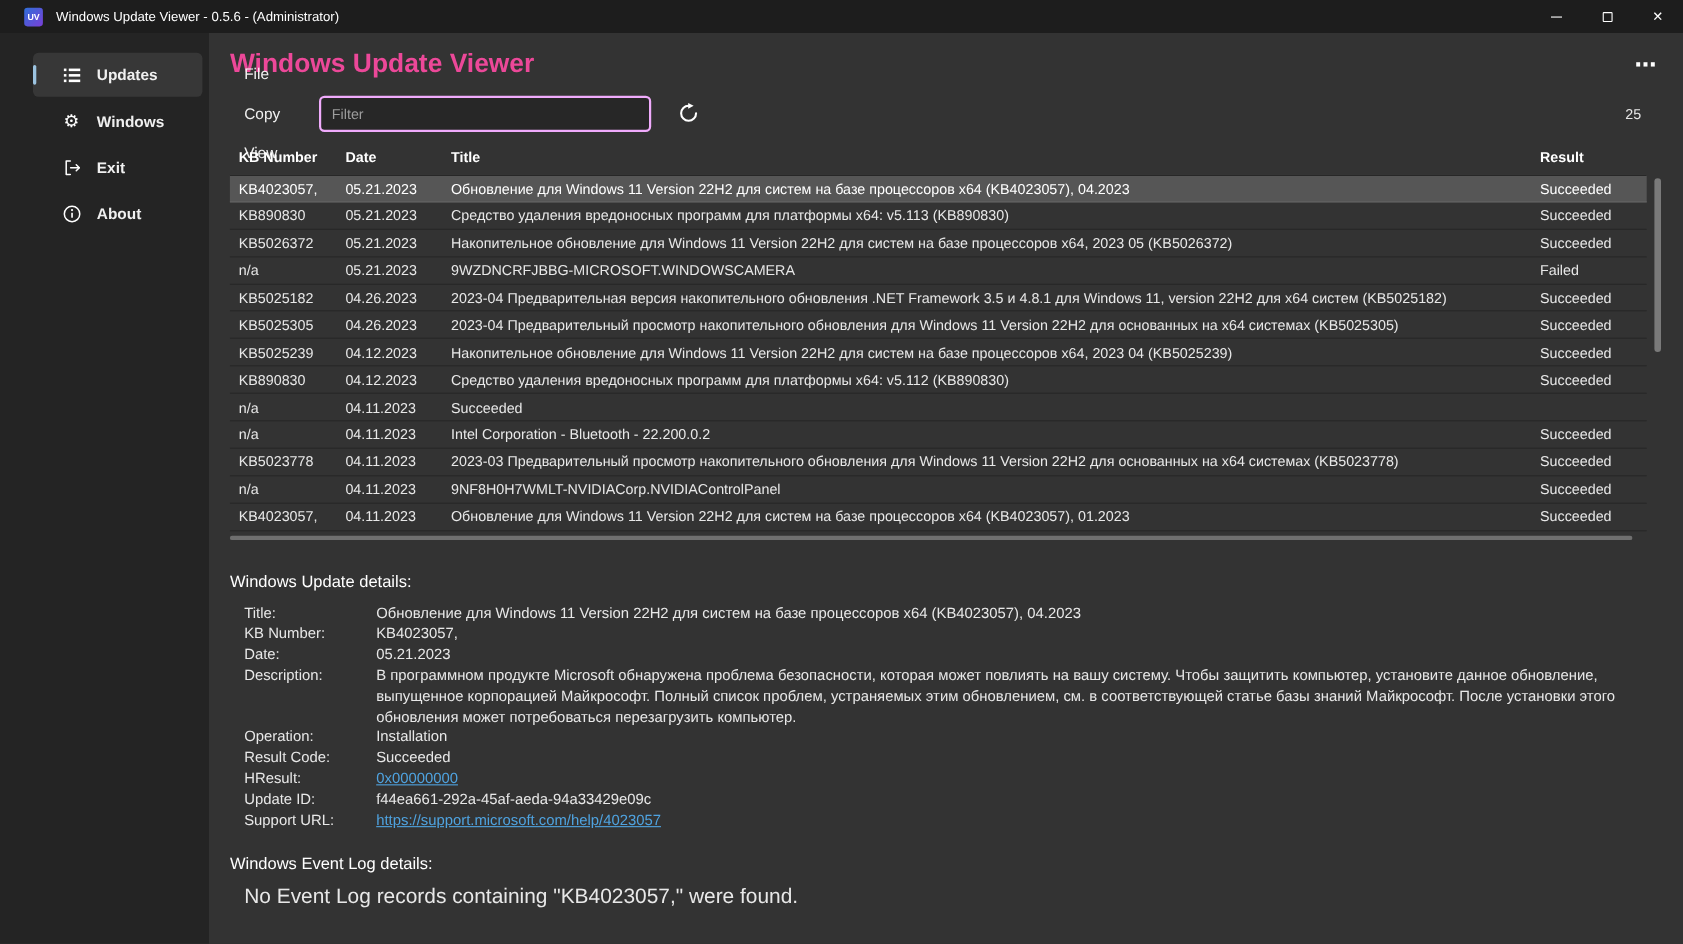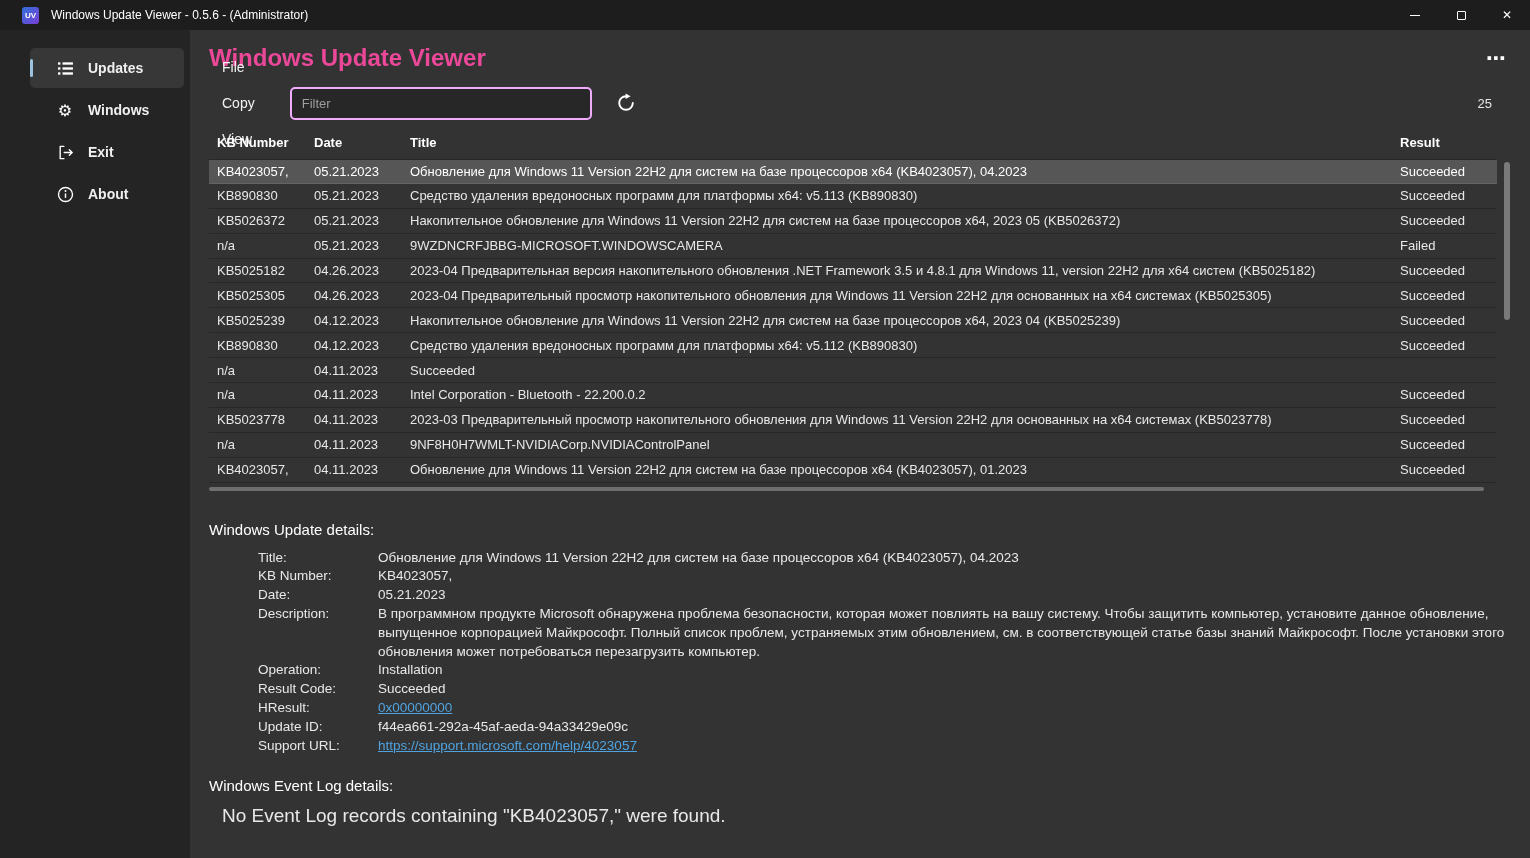--- a/index.html
+++ b/index.html
@@ -61,21 +61,21 @@
   .vscroll { position: absolute; right: 2px; top: 34px; bottom: 10px; width: 6px; }
   .vthumb { width: 6px; height: 51%; background: #7a7a7a; border-radius: 3px; }
   .hscroll { height: 4px; margin: 4px 15px 0 0; }
   .hthumb { height: 4px; width: 99%; background: #6f6f6f; border-radius: 2px; }
 
   
   .details { margin-top: 30px; }
   .section-heading { font-size: 15px; font-weight: normal; color: #ffffff; margin-bottom: 11px; }
   .fields { margin-left: 13px; margin-bottom: 14px; }
   .field { display: flex; line-height: 18.8px; font-size: 13.5px; }
-  .flabel { width: 120px; flex: none; color: #e8e8e8; margin-left: 36px; }
+  .flabel { width: 120px; flex: none; color: #e8e8e8; }
   .fvalue { flex: 1; min-width: 0; color: #e8e8e8; padding-right: 4px; }
   .fvalue.link { color: #4fa3e0; text-decoration: underline; }
   .ev-message { margin: 9px 0 0 13px; font-size: 19px; color: #e8e8e8; }
   .eventlog-heading { margin-top: 22px; }
 </style>
 </head>
 <body>
 
 <div class="window">
 

